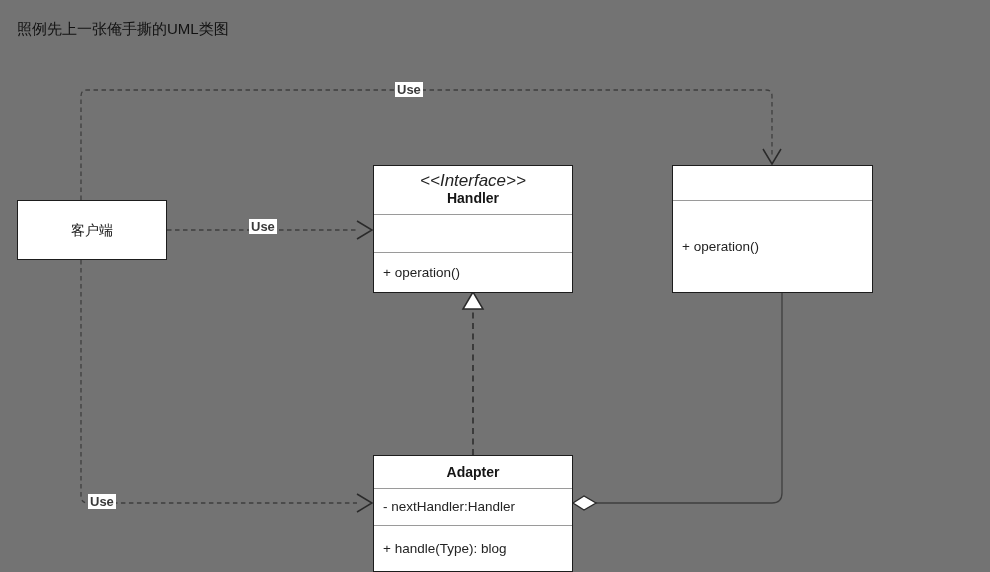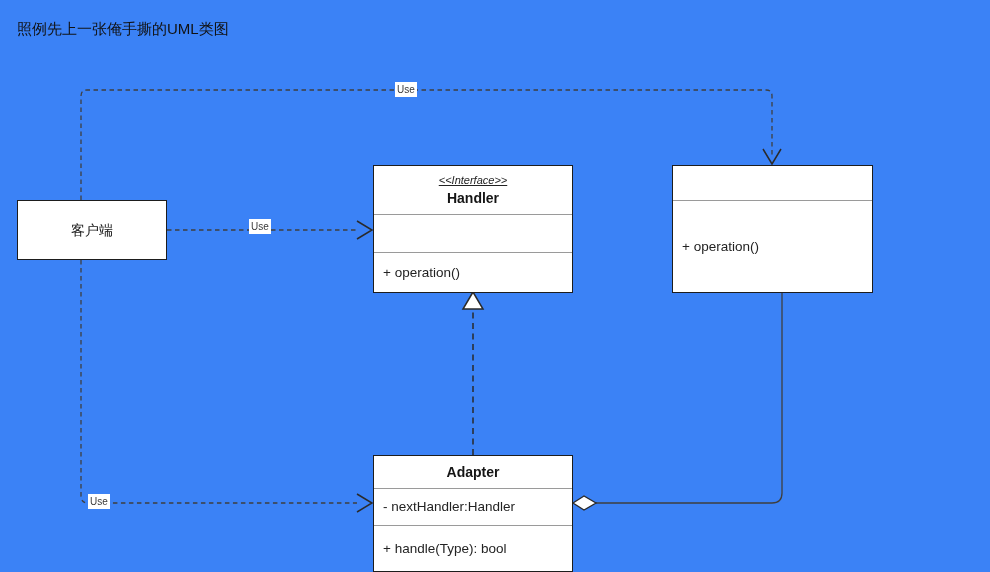--- a/index.html
+++ b/index.html
@@ -8,21 +8,21 @@
     background: #ffffff;
   }
   body {
     font-family: "Liberation Sans", "DejaVu Sans", sans-serif;
     color: #1a1a1a;
   }
   #canvas {
     position: relative;
     width: 990px;
     height: 572px;
-    background: #3b82f6;
+    background: #737373;
     overflow: hidden;
   }
 
   
   .caption {
     position: absolute;
     left: 17px;
     top: 19px;
     font-size: 15px;
     line-height: 20px;
@@ -56,24 +56,23 @@
   }
   .compartment + .compartment {
     border-top: 1.6px solid #9a9a9a;
   }
   .cmp-title {
     align-items: center;
     text-align: center;
   }
   .stereotype {
     font-style: italic;
-    font-size: 11px;
+    font-size: 17px;
     line-height: 17px;
     color: #232323;
-    text-decoration: underline;
   }
   .classname {
     font-weight: bold;
     font-size: 14px;
     line-height: 19px;
     color: #151515;
   }
   .member {
     font-size: 13.5px;
     line-height: 18px;
@@ -106,26 +105,27 @@
   #box-adaptee .cmp-h3 { flex: 1 1 auto; }
 
   #box-adapter { left: 373px; top: 455px; width: 200px; height: 117px; }
   #box-adapter .cmp-h1 { height: 32px; }
   #box-adapter .cmp-h2 { height: 37px; }
   #box-adapter .cmp-h3 { flex: 1 1 auto; }
 
   
   .edge-label {
     position: absolute;
-    font-size: 10px;
+    font-size: 13px;
     line-height: 15px;
     color: #3a3a3a;
     background: #ffffff;
     padding: 0 2px;
     white-space: nowrap;
+    font-weight: bold;
   }
   #label-use-top    { left: 395px; top: 82px; }
   #label-use-mid    { left: 249px; top: 219px; }
   #label-use-bottom { left: 88px;  top: 494px; }
 
   
   .watermark {
     position: absolute;
     left: 539px;
     top: 531px;
@@ -196,21 +196,21 @@
   </div>
 
   <div class="umlbox" id="box-adapter">
     <div class="compartment cmp-title cmp-h1">
       <div class="classname">Adapter</div>
     </div>
     <div class="compartment cmp-h2">
       <div class="member">- nextHandler:Handler</div>
     </div>
     <div class="compartment cmp-h3">
-      <div class="member">+ handle(Type): bool</div>
+      <div class="member">+ handle(Type): blog</div>
     </div>
   </div>
 
   <div class="edge-label" id="label-use-top">Use</div>
 
   <div class="edge-label" id="label-use-mid">Use</div>
 
   <div class="edge-label" id="label-use-bottom">Use</div>
 
 

